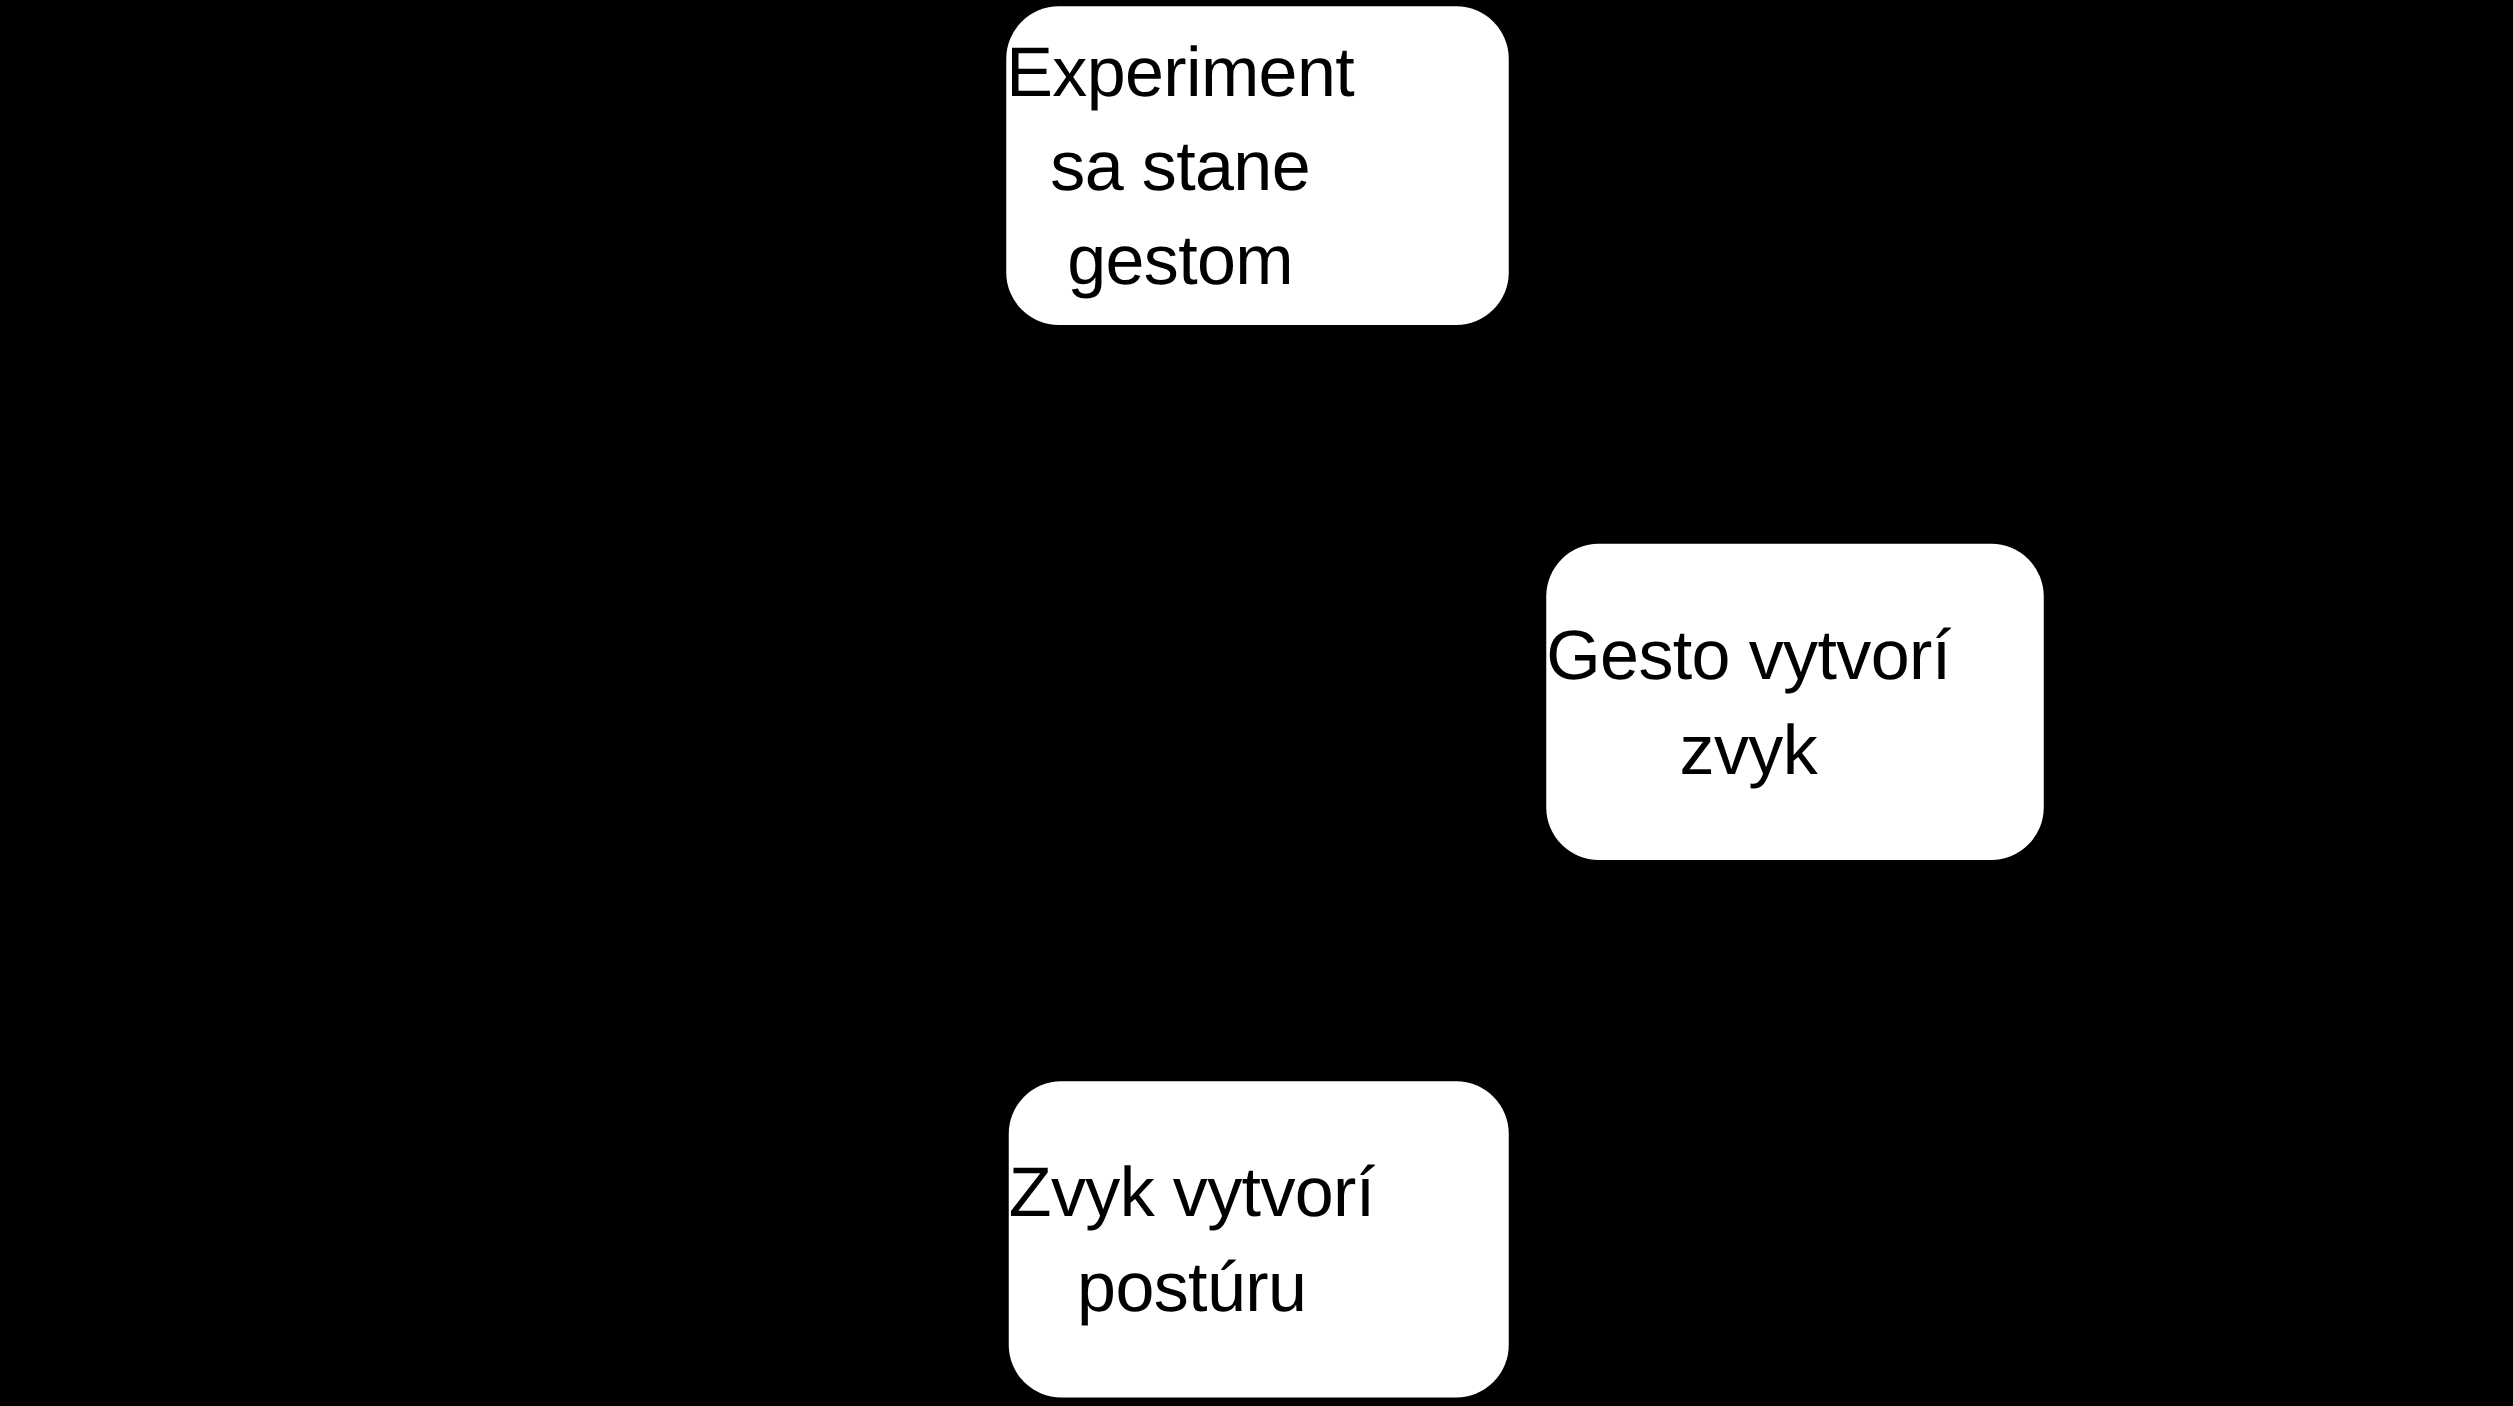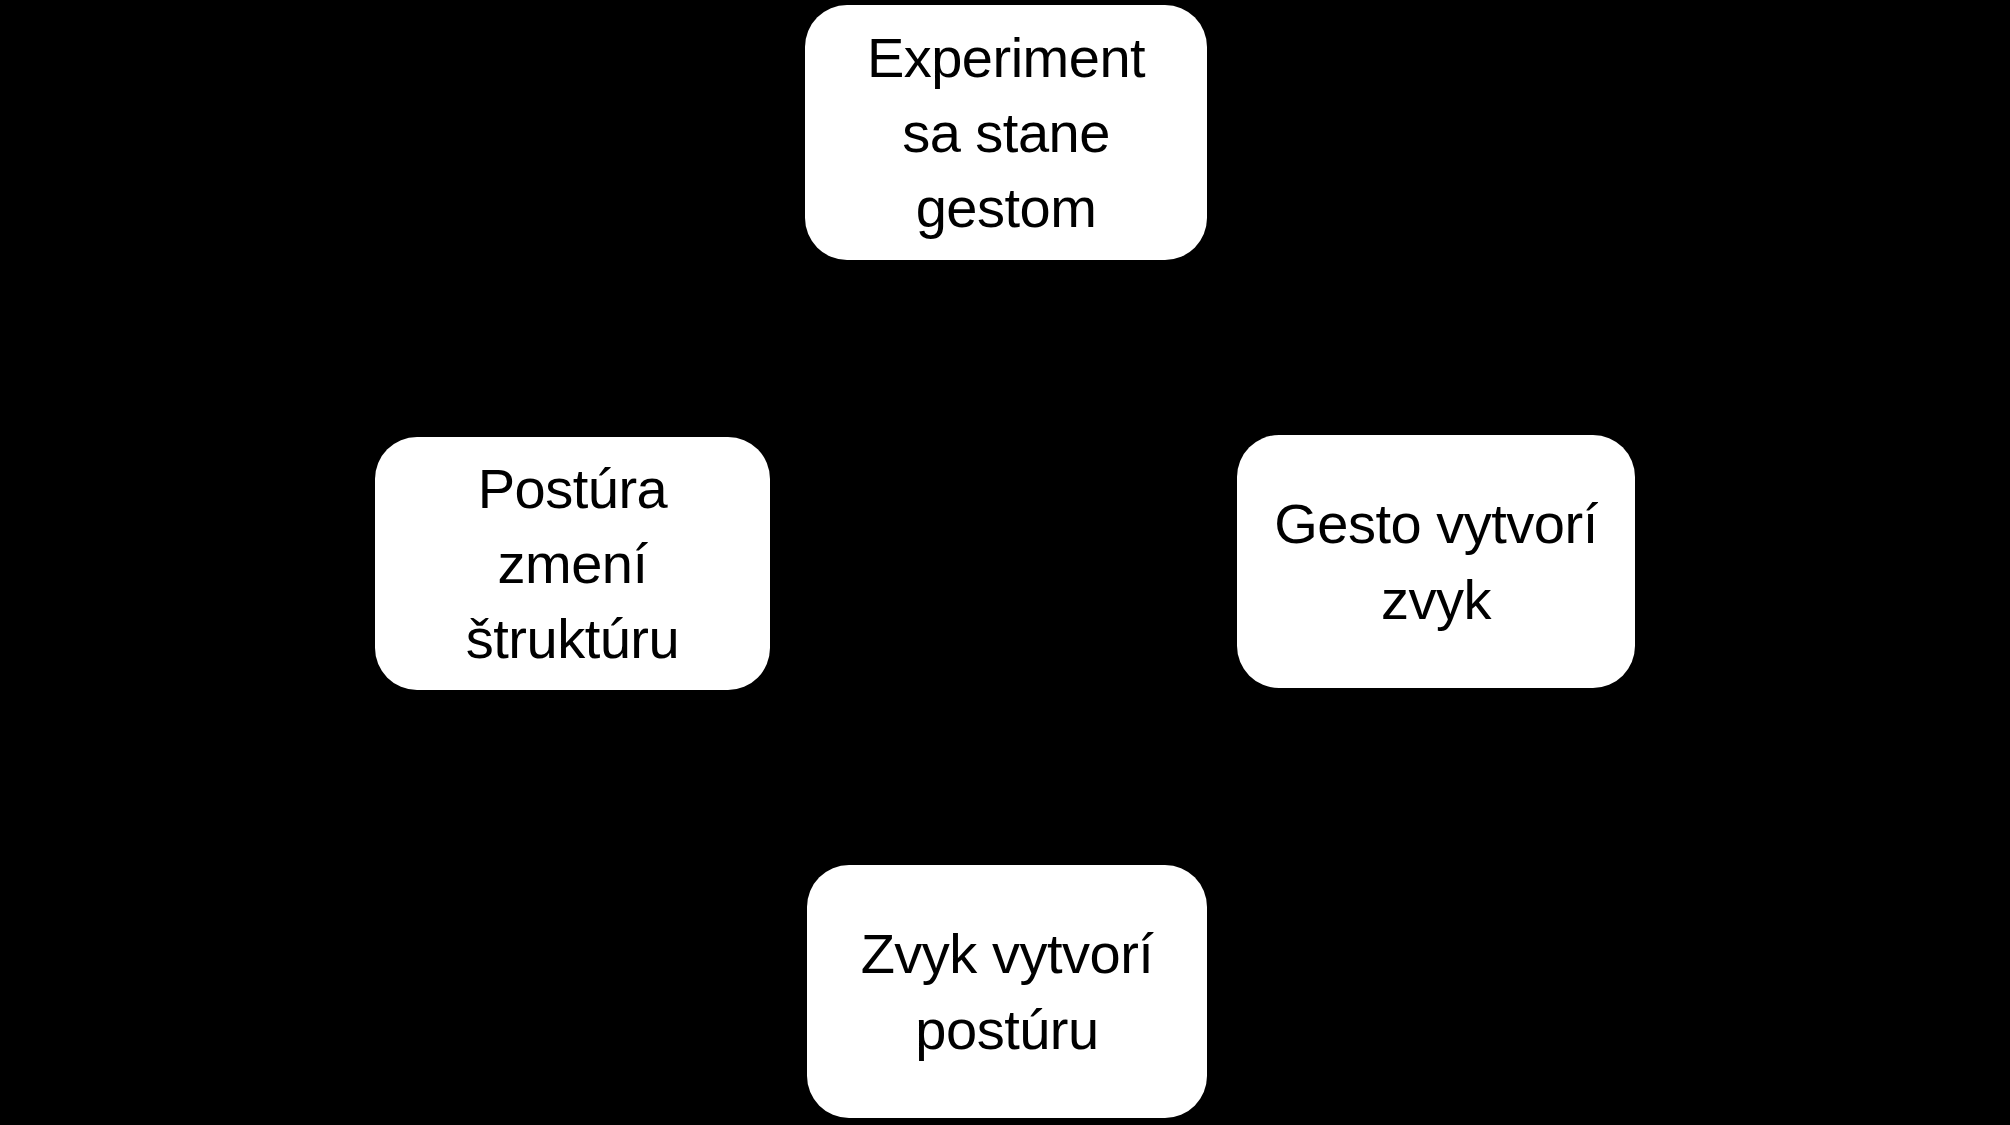--- a/index.html
+++ b/index.html
@@ -14,21 +14,20 @@
     background: #000000;
     overflow: hidden;
     font-family: "Liberation Sans", sans-serif;
   }
   .node {
     position: absolute;
     background: #ffffff;
     border-radius: 42px;
     display: flex;
     align-items: center;
-    justify-content: center;
     text-align: center;
   }
   .node-label {
     display: block;
     white-space: pre-line;
     color: #000000;
     font-size: 56px;
     line-height: 1.34;
     letter-spacing: -0.5px;
   }
@@ -51,19 +50,14 @@
   <div class="node node-bottom">
     <span class="node-label">Zvyk vytvorí
 postúru</span>
   </div>
 
   <div class="node node-right">
     <span class="node-label">Gesto vytvorí
 zvyk</span>
   </div>
 
-  <div class="node node-left">
-    <span class="node-label">Postúra
-zmení
-štruktúru</span>
-  </div>
 
 </div>
 
 </body></html>

